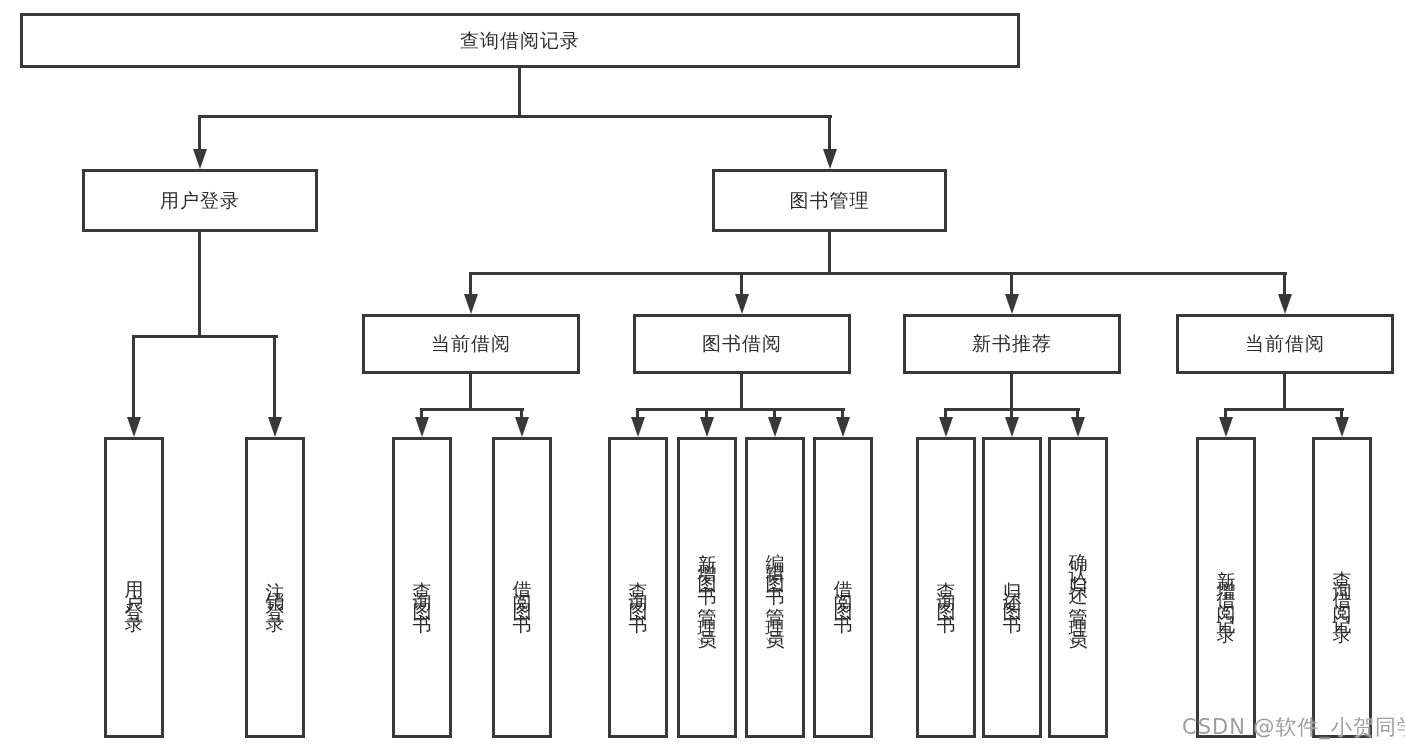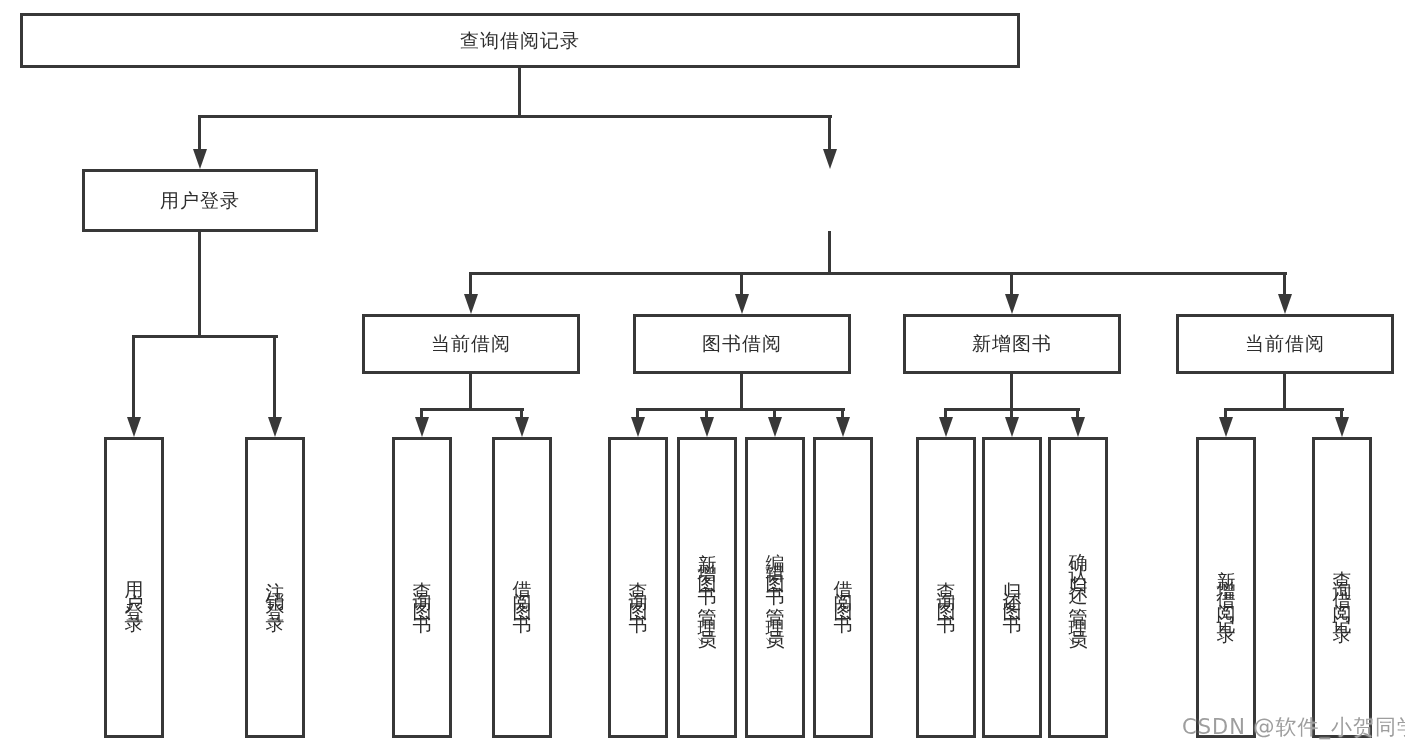--- a/index.html
+++ b/index.html
@@ -65,20 +65,21 @@
   <div class="box hbox" style="left:20px; top:13px; width:1000px; height:55px;">查询借阅记录</div>
 
   <div class="vl" style="left:518px; top:68px; height:49px;"></div>
   <div class="hl" style="left:198px; top:115px; width:634px;"></div>
   <div class="vl" style="left:198px; top:115px; height:37px;"></div>
   <div class="ar" style="left:193px; top:149px;"></div>
   <div class="vl" style="left:828px; top:115px; height:37px;"></div>
   <div class="ar" style="left:823px; top:149px;"></div>
 
   <div class="box hbox" style="left:82px; top:169px; width:236px; height:63px;">用户登录</div>
+  <div class="box hbox" style="left:712px; top:169px; width:235px; height:63px;">图书管理</div>
 
   <div class="vl" style="left:198px; top:231px; height:106px;"></div>
   <div class="hl" style="left:132px; top:335px; width:146px;"></div>
   <div class="vl" style="left:132px; top:335px; height:84px;"></div>
   <div class="ar" style="left:127px; top:417px;"></div>
   <div class="vl" style="left:273px; top:335px; height:84px;"></div>
   <div class="ar" style="left:268px; top:417px;"></div>
 
   <div class="vl" style="left:828px; top:231px; height:43px;"></div>
   <div class="hl" style="left:469px; top:272px; width:818px;"></div>
@@ -86,21 +87,21 @@
   <div class="ar" style="left:464px;  top:294px;"></div>
   <div class="vl" style="left:740px;  top:272px; height:24px;"></div>
   <div class="ar" style="left:735px;  top:294px;"></div>
   <div class="vl" style="left:1010px; top:272px; height:24px;"></div>
   <div class="ar" style="left:1005px; top:294px;"></div>
   <div class="vl" style="left:1283px; top:272px; height:24px;"></div>
   <div class="ar" style="left:1278px; top:294px;"></div>
 
   <div class="box hbox" style="left:362px; top:314px; width:218px; height:60px;">当前借阅</div>
   <div class="box hbox" style="left:633px; top:314px; width:218px; height:60px;">图书借阅</div>
-  <div class="box hbox" style="left:903px; top:314px; width:218px; height:60px;">新增图书</div>
+  <div class="box hbox" style="left:903px; top:314px; width:218px; height:60px;">新书推荐</div>
   <div class="box hbox" style="left:1176px; top:314px; width:218px; height:60px;">当前借阅</div>
 
   <div class="vl" style="left:469px; top:372px; height:38px;"></div>
   <div class="hl" style="left:420px; top:408px; width:104px;"></div>
   <div class="vl" style="left:420px; top:408px; height:12px;"></div>
   <div class="ar" style="left:415px; top:417px;"></div>
   <div class="vl" style="left:520px; top:408px; height:12px;"></div>
   <div class="ar" style="left:515px; top:417px;"></div>
 
   <div class="vl" style="left:740px; top:372px; height:38px;"></div>

